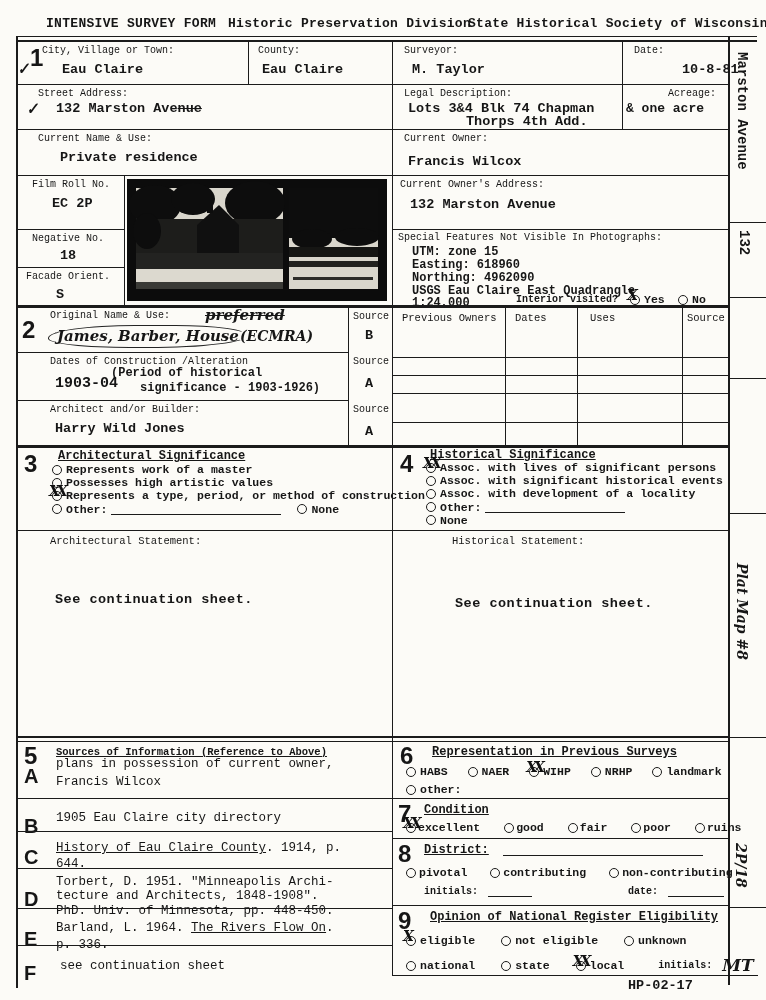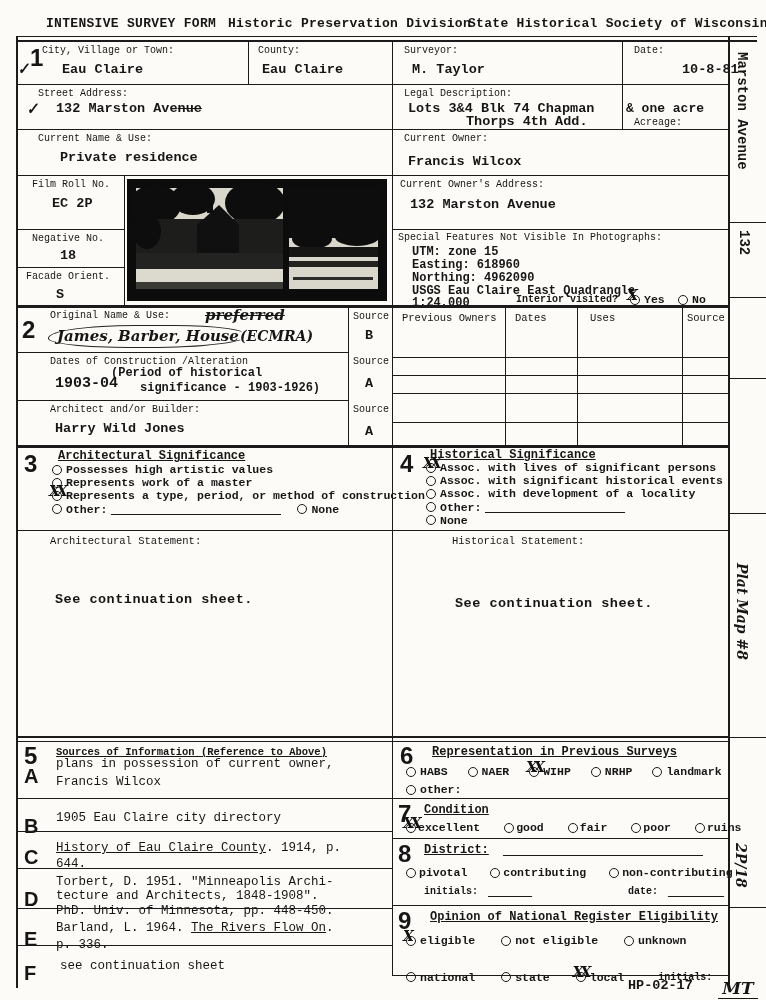--- a/index.html
+++ b/index.html
@@ -70,21 +70,21 @@
   <div class="abs lbl" style="left:634px;top:45px;">Date:</div>
   <div class="abs val" style="left:682px;top:62px;">10-8-81</div>
   <div class="hline" style="left:16px;top:84px;width:712px;"></div>
 
   <div class="abs lbl" style="left:38px;top:88px;">Street Address:</div>
   <div class="abs check hand" style="left:26px;top:100px;">✓</div>
   <div class="abs val" style="left:56px;top:101px;"><span>132 Marston Ave</span><span class="struck">nue</span></div>
   <div class="abs lbl" style="left:404px;top:88px;">Legal Description:</div>
   <div class="abs val" style="left:408px;top:101px;">Lots 3&amp;4 Blk 74 Chapman</div>
   <div class="abs val" style="left:466px;top:114px;">Thorps 4th Add.</div>
-  <div class="abs lbl" style="left:634px;top:88px;margin-top:29px;">Acreage:</div>
+  <div class="abs lbl" style="left:668px;top:88px;">Acreage:</div>
   <div class="abs val-sm" style="left:626px;top:101px;font-size:13px;">&amp;  one acre</div>
   <div class="hline" style="left:16px;top:129px;width:712px;"></div>
 
   <div class="abs lbl" style="left:38px;top:133px;">Current Name &amp; Use:</div>
   <div class="abs val" style="left:60px;top:150px;">Private residence</div>
   <div class="abs lbl" style="left:404px;top:133px;">Current Owner:</div>
   <div class="abs val" style="left:408px;top:154px;">Francis Wilcox</div>
   <div class="hline" style="left:16px;top:175px;width:712px;"></div>
 
   <div class="vline" style="left:124px;top:175px;height:132px;"></div>
@@ -180,27 +180,27 @@
   <div class="hline" style="left:392px;top:422px;width:336px;"></div>
   <div class="hline h3" style="left:16px;top:445px;width:712px;"></div>
 
   <div class="abs num" style="left:24px;top:450px;">3</div>
   <div class="abs val-sm u" style="left:58px;top:449px;">Architectural Significance</div>
   <div class="abs" style="left:52px;top:463px;width:336px;">
     <div class="optline">
       <span class="radio">
           <span class="mark"></span>
         </span>
+      <span>Represents work of a master</span>
+    </div>
+    <div class="optline">
+      <span class="radio">
+          <span class="mark"></span>
+        </span>
       <span>Possesses high artistic values</span>
-    </div>
-    <div class="optline">
-      <span class="radio">
-          <span class="mark"></span>
-        </span>
-      <span>Represents work of a master</span>
     </div>
     <div class="optline">
       <span class="radio">
           <span class="mark">XX</span>
         </span>
       <span>Represents a type, period, or method of construction</span>
     </div>
     <div class="optline">
       <span class="radio">
           <span class="mark"></span>
@@ -395,19 +395,19 @@
     <span>national</span>
     <span class="radio" style="margin-left:22px;">
         <span class="mark"></span>
       </span>
     <span>state</span>
     <span class="radio" style="margin-left:22px;">
         <span class="mark">XX</span>
       </span>
     <span>local</span>
     <span class="lbl" style="font-weight:bold;margin-left:30px;">initials:</span>
-    <span class="hand" style="font-size:17px;border-bottom:1.6px solid #161616;padding:0 4px;margin-left:2px;margin-top:23px;">MT</span>
+    <span class="hand" style="font-size:17px;border-bottom:1.6px solid #161616;padding:0 4px;margin-left:2px;">MT</span>
   </div>
   <div class="hline" style="left:392px;top:975px;width:336px;"></div>
 
   <div class="abs val" style="left:628px;top:978px;">HP-02-17</div>
 
 </div>
 
 </body></html>

